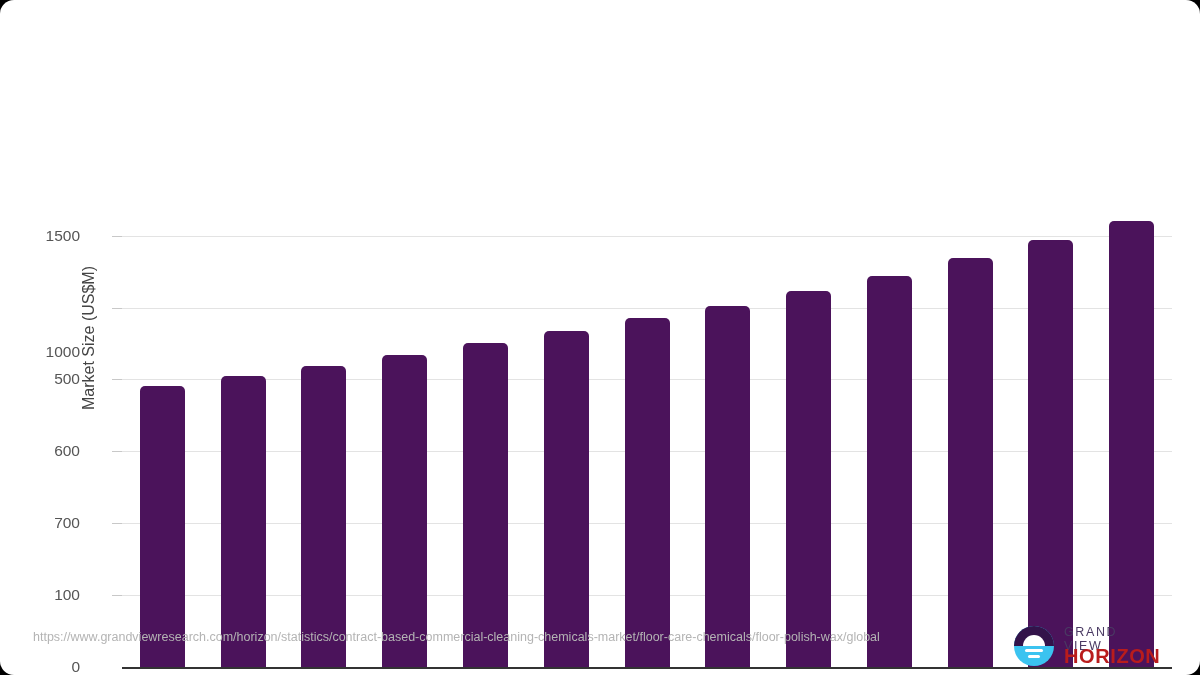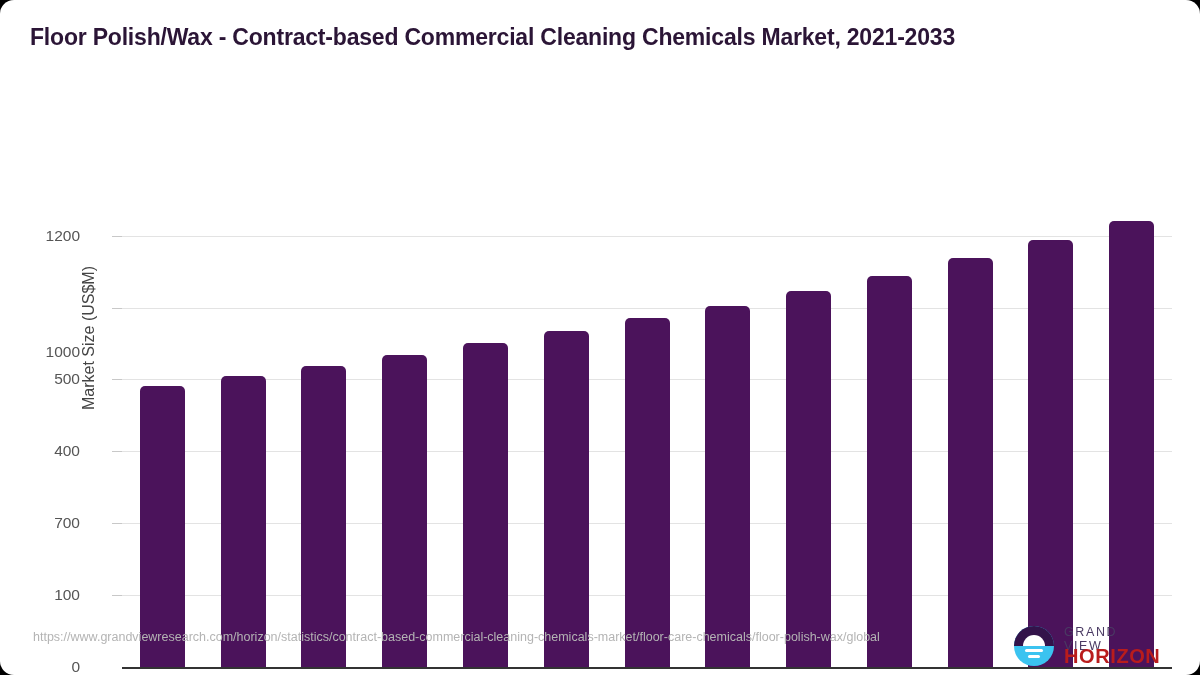--- a/index.html
+++ b/index.html
@@ -165,46 +165,45 @@
     font-weight: bold;
     letter-spacing: 0.6px;
     color: #b91c1c;
   }
 </style>
 </head>
 <body>
 
 <div class="page">
 
-  <div class="chart-title">Floor Polish/Wax - Contract-based Commercial Cleaning Chemicals Market, 2021-2033</div>
 
   <div class="plot">
     <div class="yaxis-title">Market Size (US$M)</div>
     <div id="gridlines">
         <div class="gridline" style="top: 485.1px;"></div>
         <div class="gridline" style="top: 413.2px;"></div>
         <div class="gridline" style="top: 341.3px;"></div>
         <div class="gridline" style="top: 269.4px;"></div>
         <div class="gridline" style="top: 197.5px;"></div>
         <div class="gridline" style="top: 125.6px;"></div>
       </div>
     <div id="yticks">
         <div class="ytick-label" style="top: 557px;">0</div>
         <div class="ytick-dash" style="top: 485.1px;"></div>
         <div class="ytick-label" style="top: 485.1px;">100</div>
         <div class="ytick-dash" style="top: 413.2px;"></div>
         <div class="ytick-label" style="top: 413.2px;">700</div>
         <div class="ytick-dash" style="top: 341.3px;"></div>
-        <div class="ytick-label" style="top: 341.3px;">400</div>
+        <div class="ytick-label" style="top: 341.3px;">600</div>
         <div class="ytick-dash" style="top: 269.4px;"></div>
         <div class="ytick-label" style="top: 269.4px;">500</div>
         <div class="ytick-dash" style="top: 197.5px;"></div>
         <div class="ytick-label" style="top: 197.5px; margin-top: 44px;">1000</div>
         <div class="ytick-dash" style="top: 125.6px;"></div>
-        <div class="ytick-label" style="top: 125.6px;">1200</div>
+        <div class="ytick-label" style="top: 125.6px;">1500</div>
       </div>
     <div class="baseline"></div>
     <div id="bars">
         <div class="bar" title="2021: 782" style="left: 17.8846px; top: 275.871px; width: 45px; height: 281.129px; background: rgb(75, 19, 91);"></div>
         <div class="bar" title="2022: 809" style="left: 98.6538px; top: 266.164px; width: 45px; height: 290.836px; background: rgb(75, 19, 91);"></div>
         <div class="bar" title="2023: 837" style="left: 179.423px; top: 256.098px; width: 45px; height: 300.901px; background: rgb(75, 19, 91);"></div>
         <div class="bar" title="2024: 868" style="left: 260.192px; top: 244.954px; width: 45px; height: 312.046px; background: rgb(75, 19, 91);"></div>
         <div class="bar" title="2025: 900" style="left: 340.962px; top: 233.45px; width: 45px; height: 323.55px; background: rgb(75, 19, 91);"></div>
         <div class="bar" title="2026: 934" style="left: 421.731px; top: 221.227px; width: 45px; height: 335.773px; background: rgb(75, 19, 91);"></div>
         <div class="bar" title="2027: 970" style="left: 502.5px; top: 208.285px; width: 45px; height: 348.715px; background: rgb(75, 19, 91);"></div>

